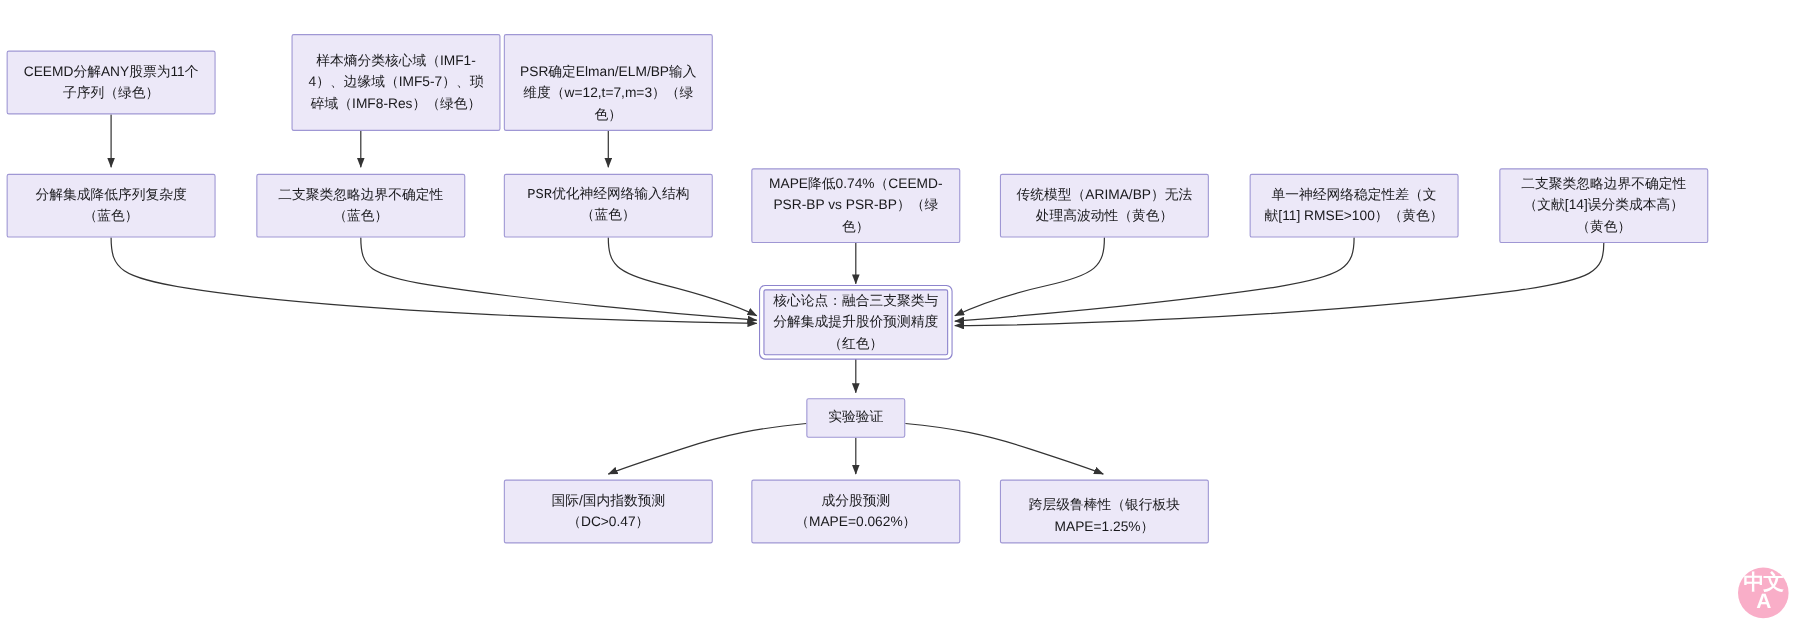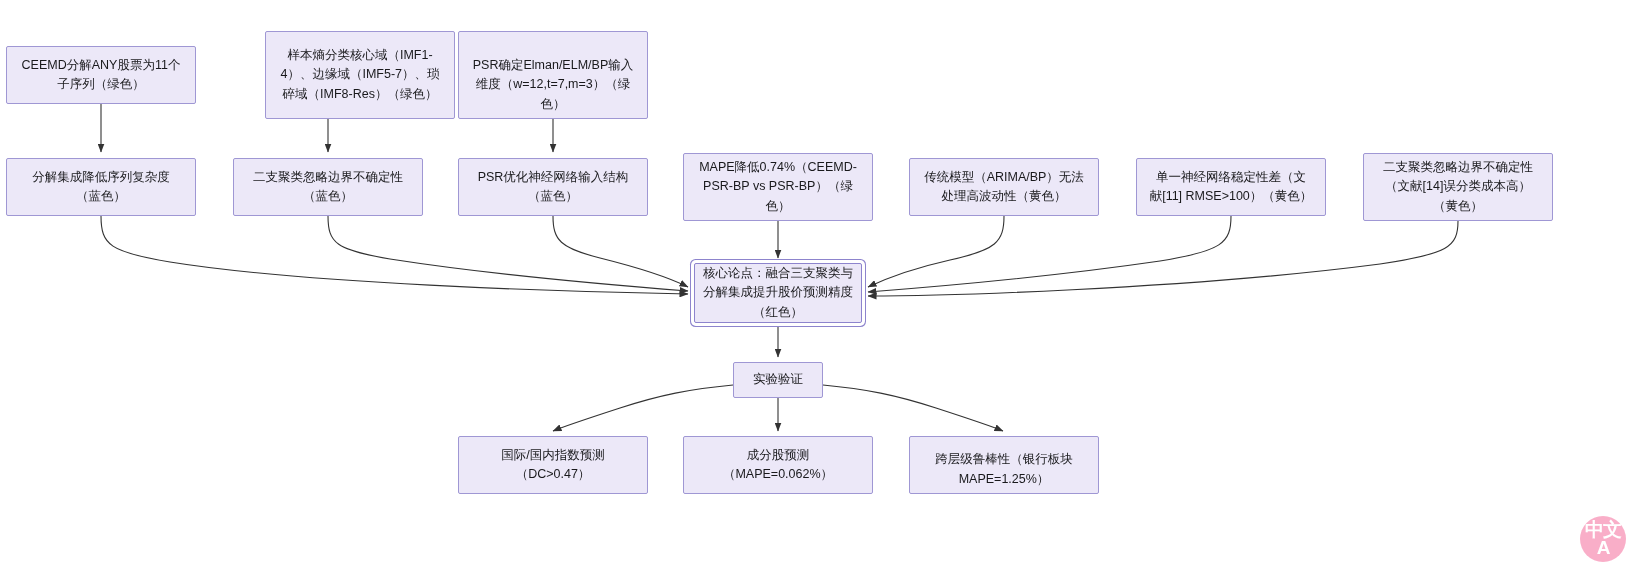--- a/index.html
+++ b/index.html
@@ -88,21 +88,21 @@
 色）</span>
       </div>
       <div class="node" style="left: 6px; top: 158px; width: 190px; height: 58px;">
         <span class="txt">分解集成降低序列复杂度
 （蓝色）</span>
       </div>
       <div class="node" style="left: 233px; top: 158px; width: 190px; height: 58px;">
         <span class="txt">二支聚类忽略边界不确定性
 （蓝色）</span>
       </div>
-      <div class="node" style="left: 458px; top: 158px; width: 190px; height: 58px;">
+      <div class="node" style="left: 458px; top: 158px; width: 190px; height: 58px; font-family: Liberation Mono, monospace;">
         <span class="txt">PSR优化神经网络输入结构
 （蓝色）</span>
       </div>
       <div class="node" style="left: 683px; top: 153px; width: 190px; height: 68px;">
         <span class="txt">MAPE降低0.74%（CEEMD-
 PSR-BP vs PSR-BP）（绿
 色）</span>
       </div>
       <div class="node" style="left: 909px; top: 158px; width: 190px; height: 58px;">
         <span class="txt">传统模型（ARIMA/BP）无法

